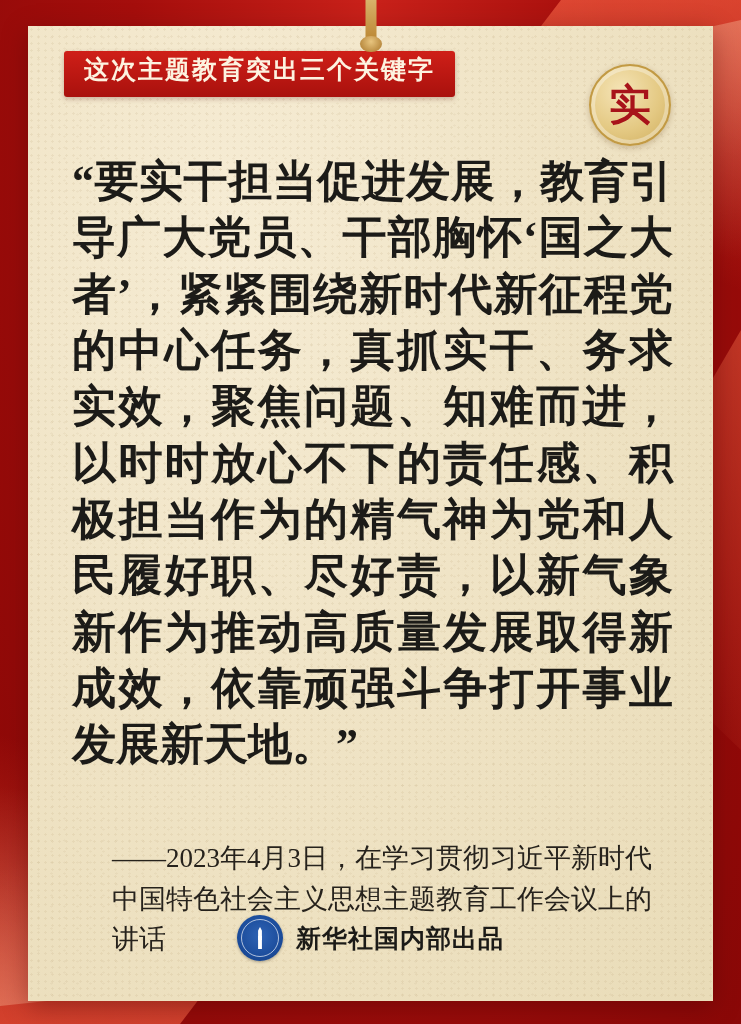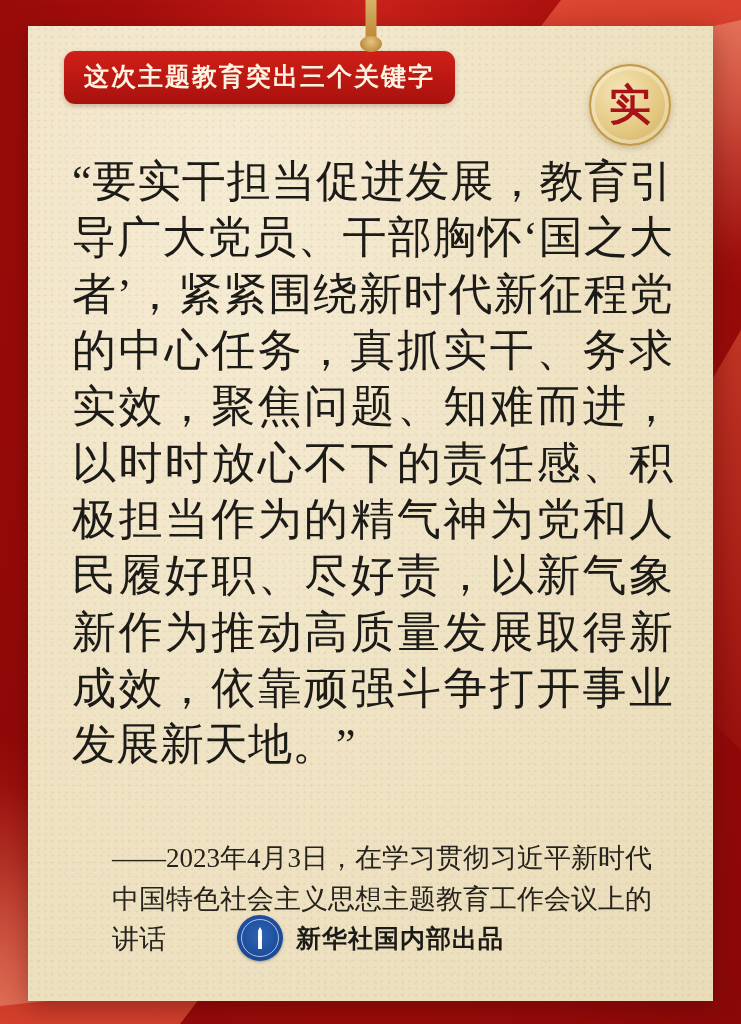--- a/index.html
+++ b/index.html
@@ -115,22 +115,22 @@
   .banner {
     position: absolute;
     left: 36px;
     top: 25px;
     background: linear-gradient(180deg, #cf1f18, #a9110d);
     color: #fdf3e0;
     font-family: "Liberation Sans", sans-serif;
     font-weight: bold;
     font-size: 25px;
     letter-spacing: 2px;
-    padding: 9px 20px 11px 20px;
-    border-radius: 11px;
+    padding: 2px 20px 11px 20px;
+    border-radius: 3px;
     box-shadow: 0 2px 5px rgba(80,0,0,0.25);
     white-space: nowrap;
   }
 
   
   .seal {
     position: absolute;
     right: 42px;
     top: 38px;
     width: 78px;
@@ -152,21 +152,21 @@
     line-height: 1;
   }
 
   
   .quote {
     position: absolute;
     left: 44px;
     right: 40px;
     top: 128px;
     font-family: "Liberation Serif", serif;
-    font-weight: normal;
+    font-weight: bold;
     font-size: 44px;
     line-height: 1.28;
     color: #1c1b18;
     text-align: justify;
     letter-spacing: 0px;
   }
 
   
   .attrib {
     position: absolute;

